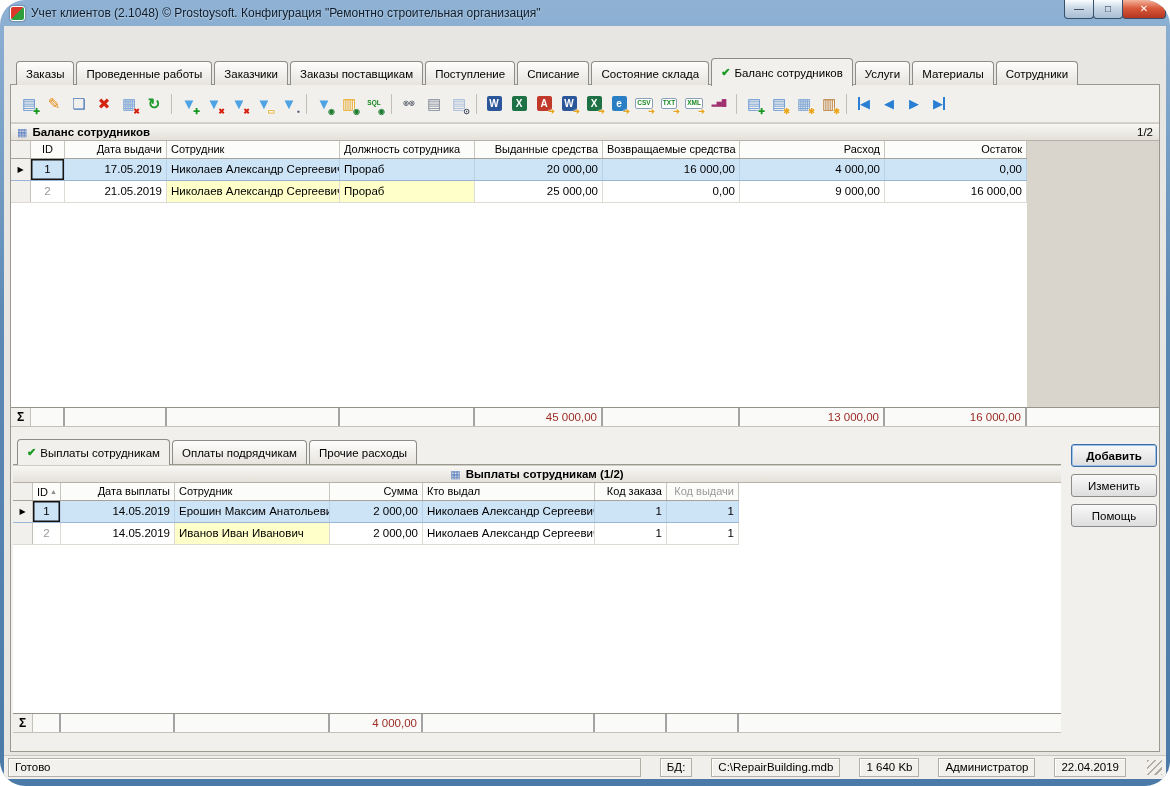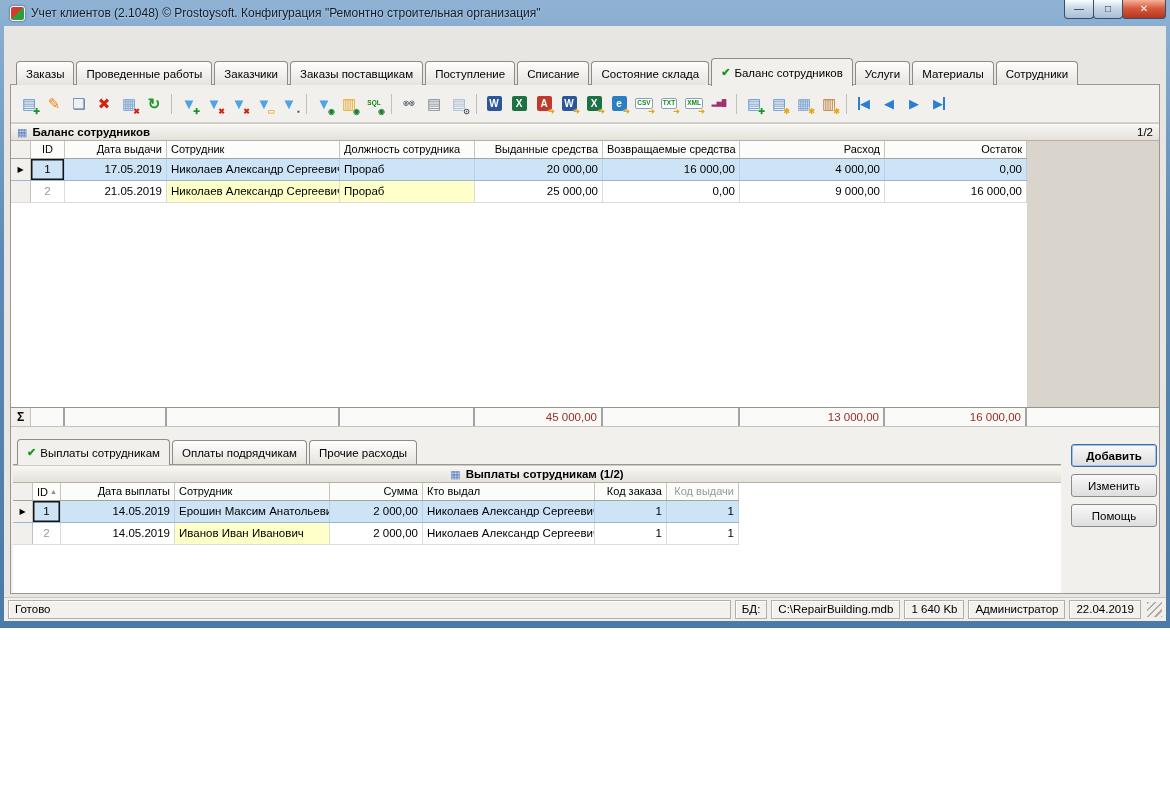--- a/index.html
+++ b/index.html
@@ -1,18 +1,18 @@
 <!DOCTYPE html>
 <html><head>
 <meta charset="utf-8">
 <style>
   * { margin:0; padding:0; box-sizing:border-box; }
   body { font-family:"Liberation Sans", sans-serif; }
-  .win { position:relative; width:1170px; height:628px;
-         background:linear-gradient(#8fb2d4,#5d8ab5 40%,#4c7aa8); overflow:hidden; }
+  .win { position:relative; width:1170px; height:786px;
+         background:linear-gradient(#8fb2d4,#5d8ab5 40%,#4c7aa8); overflow:hidden;border-radius:25px; }
   .client { position:absolute; top:26px; left:4px; right:4px; bottom:7px; background:#e8e6e2; }
   
   .titlebar { position:absolute; top:0; left:4px; right:4px; height:26px; display:flex; align-items:center;
               padding-left:6px; font-size:12px; color:#0e1c2b; text-shadow:0 1px 2px rgba(255,255,255,.55); }
   .appicon { width:15px; height:15px; margin-right:6px; border-radius:3px; border:1px solid #fff;
              background:linear-gradient(135deg,#d93a2b 0 48%,#2e9e3a 48% 100%); box-shadow:0 0 2px #345; }
   .wctrl { position:absolute; top:0; right:4px; display:flex; }
   .wbtn { height:19px; width:30px; margin-left:-1px; border:1px solid #35506b; border-top:none;
           border-radius:0 0 4px 4px; text-align:center; line-height:17px; font-size:10px; color:#17263a;
           background:linear-gradient(#fafdff,#c9d8e6 45%,#a9bed2); cursor:default; }
@@ -83,21 +83,21 @@
   .btabs { display:flex; align-items:flex-end; gap:2px; height:26px; padding-left:4px;
            border-bottom:1px solid #9b988f; }
   .btabs .tab.active { height:26px; }
   .bgroupbar { justify-content:center; }
   .bbtns { width:86px; padding-top:5px; display:flex; flex-direction:column; gap:7px; }
   .sbtn { height:23px; font-size:11.5px; font-family:inherit; background:linear-gradient(#f9f9f9,#dedede);
           border:1px solid #8b8b8b; border-radius:3px; cursor:default; }
   .sbtn.default { font-weight:bold; border-color:#3c6ea5; box-shadow:inset 0 0 0 1px #9cc0e8; }
   
   .status { position:absolute; left:4px; right:4px; bottom:7px; height:24px; background:#f0efec;
-            border-top:1px solid #c8c5bf; display:flex; align-items:center; gap:4px; padding:0 4px;
+            border-top:1px solid #c8c5bf; display:flex; align-items:center; gap:19px; padding:0 4px;
             font-size:11.5px; z-index:2; }
   .spanel { height:19px; line-height:17px; border:1px solid #b3afa7; box-shadow:inset 1px 1px 0 #fff;
             background:#f2f1ee; padding:0 6px; white-space:nowrap; }
   .spanel.ready { flex:1; }
   .grip { width:15px; height:15px; margin-left:2px;
           background:repeating-linear-gradient(135deg,#b0aca4 0 2px,transparent 2px 5px); }
 </style>
 </head>
 <body>
 

